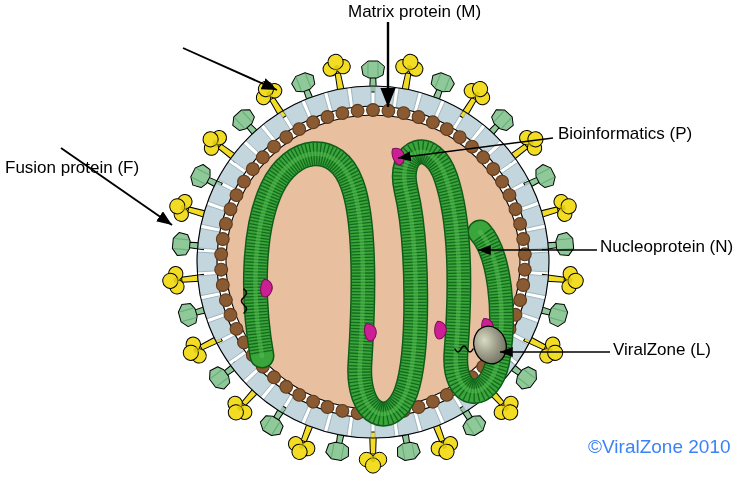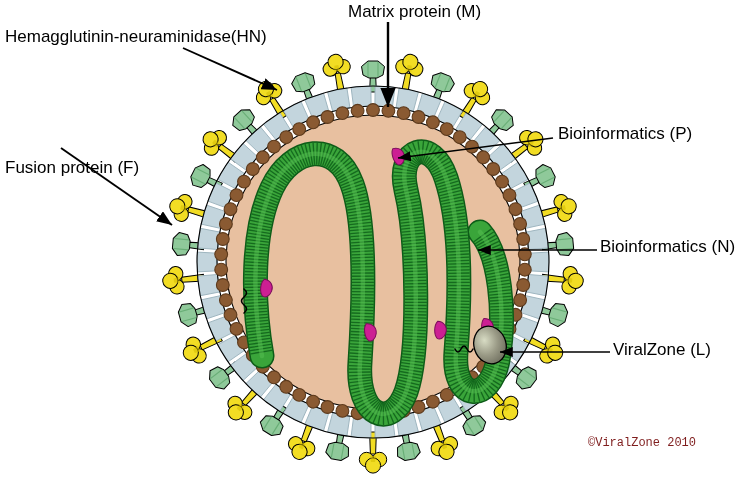--- a/index.html
+++ b/index.html
@@ -15,23 +15,23 @@
   .lbl{
     position:absolute;
     font-family:"Liberation Sans", sans-serif;
     font-size:17px;
     color:#000000;
     white-space:nowrap;
     letter-spacing:0px;
   }
   .credit{
     position:absolute;
-    font-family:Liberation Mono, monospace;
-    font-size:12px;
-    color:#7f1d1d;
+    font-family:Liberation Sans, sans-serif;
+    font-size:19px;
+    color:#3b82f6;
     white-space:nowrap;
   }
   #lab-hn{left:5px;top:27px;}
   #lab-m{left:348px;top:2px;}
   #lab-f{left:5px;top:122px;margin-top:36px;}
   #lab-p{left:558px;top:124px;}
   #lab-n{left:600px;top:237px;}
   #lab-l{left:613px;top:340px;}
   #cred1{left:588px;top:436px;}
   #cred2{left:525px;top:456px;}
@@ -832,22 +832,21 @@
     <g id="leaders">
       <line x1="183" y1="48" x2="277" y2="90" stroke="#000" stroke-width="1.9" marker-end="url(#ah)"></line>
       <line x1="388" y1="22" x2="388" y2="107" stroke="#000" stroke-width="2.4" marker-end="url(#ah)"></line>
       <line x1="61" y1="148" x2="172" y2="225" stroke="#000" stroke-width="1.9" marker-end="url(#ah)"></line>
       <line x1="553" y1="138" x2="398" y2="158" stroke="#000" stroke-width="1.6" marker-end="url(#ah)"></line>
       <line x1="597" y1="250" x2="478" y2="250" stroke="#000" stroke-width="1.6" marker-end="url(#ah)"></line>
       <line x1="610" y1="352" x2="500" y2="352" stroke="#000" stroke-width="1.6" marker-end="url(#ah)"></line>
     </g>
   </svg>
 
-  <div class="lbl" id="lab-hn">Hemagglutinin-neuraminidase(HN)</div>
   <div class="lbl" id="lab-m">Matrix protein (M)</div>
   <div class="lbl" id="lab-f">Fusion protein (F)</div>
   <div class="lbl" id="lab-p">Bioinformatics  (P)</div>
-  <div class="lbl" id="lab-n">Bioinformatics  (N)</div>
+  <div class="lbl" id="lab-n">Nucleoprotein  (N)</div>
   <div class="lbl" id="lab-l">ViralZone  (L)</div>
 
   <div class="credit" id="cred1">©ViralZone 2010</div>
 
 </div>
 
 </body></html>

